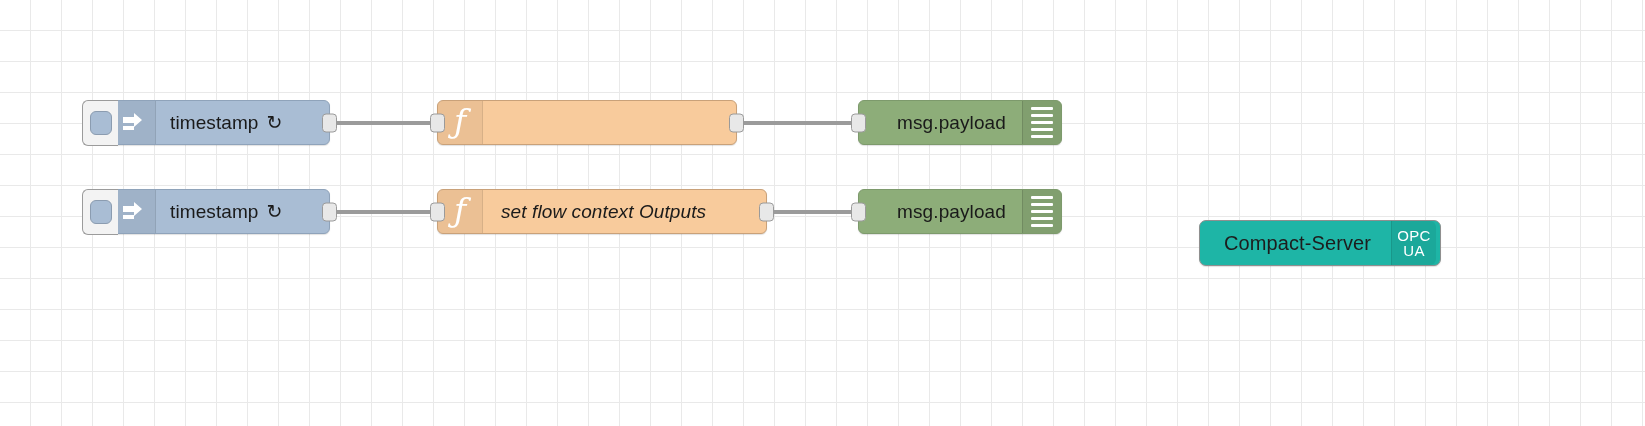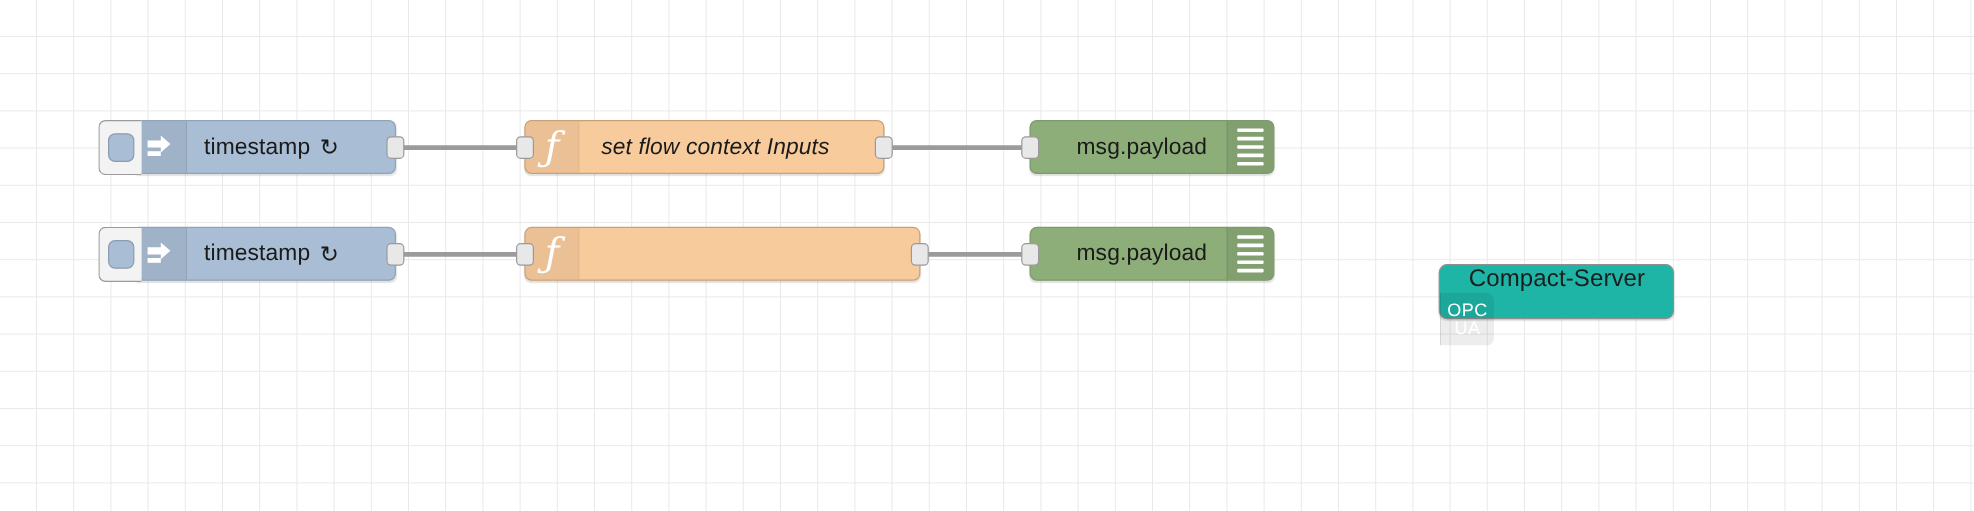--- a/index.html
+++ b/index.html
@@ -223,21 +223,20 @@
       <span style="margin-left:8px;">↻</span>
     </div>
     <div class="port out"></div>
   </div>
 
   <div class="node node-function" style="left:437px; top:100px; width:300px; height:45px;">
     <div class="port in"></div>
     <div class="node-icon-box">
       <span class="fn-glyph">ƒ</span>
     </div>
-    <div class="node-label">set flow context Inputs</div>
     <div class="port out"></div>
   </div>
 
   <div class="node node-debug" style="left:858px; top:100px; width:204px; height:45px;">
     <div class="debug-tab"></div>
     <div class="port in"></div>
     <div class="node-label">msg.payload</div>
     <div class="debug-icon-box">
       <i></i>
         <i></i>
@@ -265,37 +264,38 @@
       <span style="margin-left:8px;">↻</span>
     </div>
     <div class="port out"></div>
   </div>
 
   <div class="node node-function" style="left:437px; top:189px; width:330px; height:45px;">
     <div class="port in"></div>
     <div class="node-icon-box">
       <span class="fn-glyph">ƒ</span>
     </div>
+    <div class="node-label">set flow context Outputs</div>
     <div class="port out"></div>
   </div>
 
   <div class="node node-debug" style="left:858px; top:189px; width:204px; height:45px;">
     <div class="debug-tab"></div>
     <div class="port in"></div>
     <div class="node-label">msg.payload</div>
     <div class="debug-icon-box">
       <i></i>
         <i></i>
         <i></i>
         <i></i>
         <i></i>
     </div>
   </div>
 
-  <div class="node node-opcua" style="left:1199px; top:220px; width:196px; height:46px;flex-direction:column;">
+  <div class="node node-opcua" style="left:1199px; top:220px; width:242px; height:46px;">
     <div class="node-label">Compact-Server</div>
     <div class="opcua-icon-box">
       <span>OPC</span>
       <span>UA</span>
     </div>
   </div>
 
 </div>
 
 </body></html>

